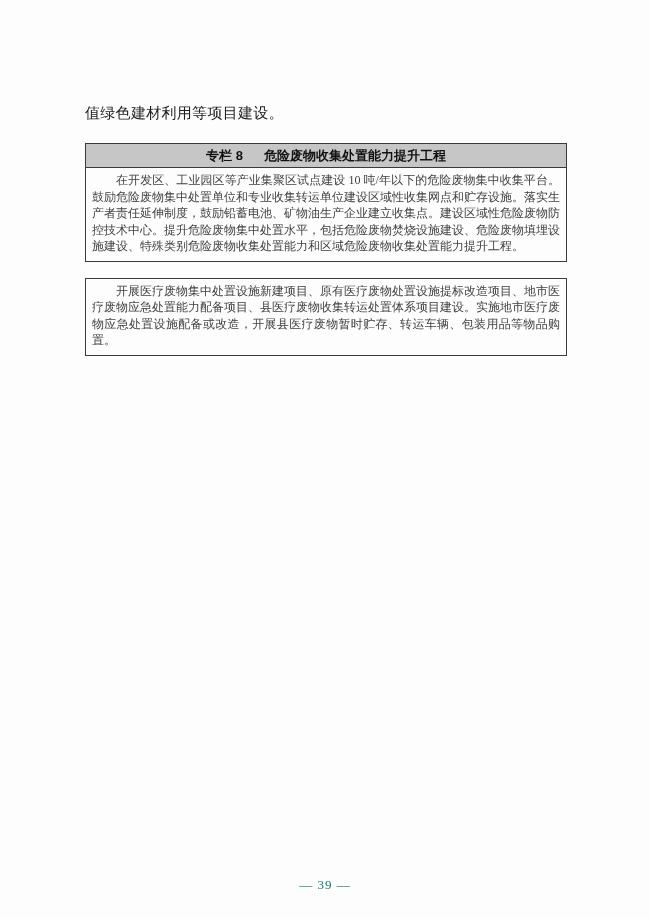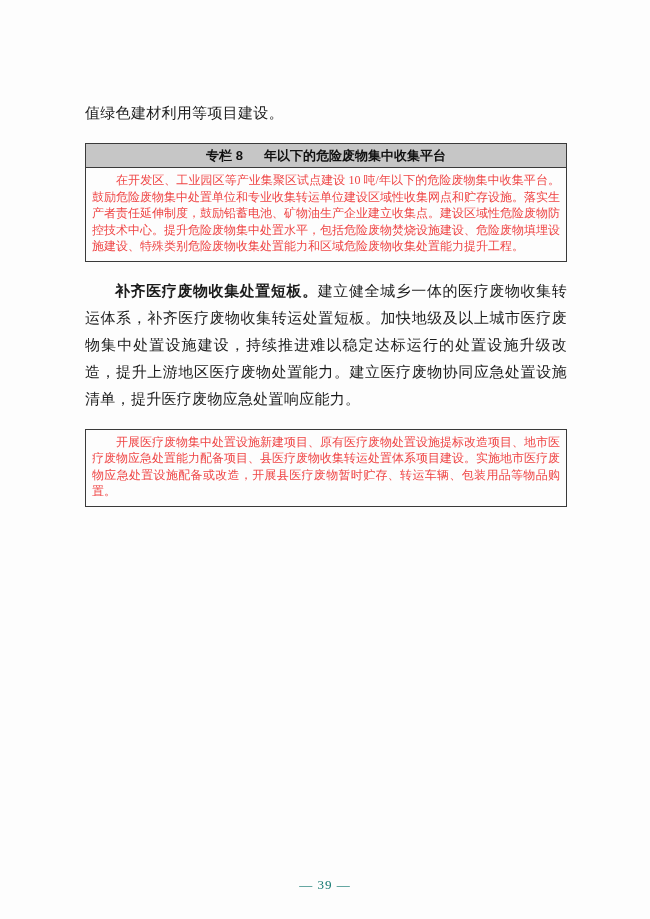--- a/index.html
+++ b/index.html
@@ -43,21 +43,21 @@
     line-height: 23px;
     color: #111;
   }
   .column-box .box-header .box-label { margin-right: 21px; }
   .column-box .box-body {
     padding: 4px 6px 6px 6px;
     font-size: 12px;
     line-height: 16.5px;
     text-align: justify;
     text-indent: 2em;
-    color: #ef4444;
+    color: #404040;
   }
   .page-number {
     position: absolute;
     left: 0;
     right: 0;
     bottom: 26px;
     text-align: center;
     font-size: 13px;
     letter-spacing: 1px;
     color: #0f766e;
@@ -69,28 +69,25 @@
 <div class="page">
   <div class="text-col">
 
     <p class="body-para">
       <span>值绿色建材利用等项目建设。</span>
     </p>
 
 
     <div class="column-box">
       <div class="box-header">
-        <span class="box-label">专栏 8</span><span>年以下的危险废物集中收集平台</span>
+        <span class="box-label">专栏 8</span><span>危险废物收集处置能力提升工程</span>
       </div>
       <div class="box-body">在开发区、工业园区等产业集聚区试点建设 10 吨/年以下的危险废物集中收集平台。鼓励危险废物集中处置单位和专业收集转运单位建设区域性收集网点和贮存设施。落实生产者责任延伸制度，鼓励铅蓄电池、矿物油生产企业建立收集点。建设区域性危险废物防控技术中心。提升危险废物集中处置水平，包括危险废物焚烧设施建设、危险废物填埋设施建设、特殊类别危险废物收集处置能力和区域危险废物收集处置能力提升工程。</div>
     </div>
 
-    <p class="body-para indent">
-      <span class="bold-lead">补齐医疗废物收集处置短板。</span><span>建立健全城乡一体的医疗废物收集转运体系，补齐医疗废物收集转运处置短板。加快地级及以上城市医疗废物集中处置设施建设，持续推进难以稳定达标运行的处置设施升级改造，提升上游地区医疗废物处置能力。建立医疗废物协同应急处置设施清单，提升医疗废物应急处置响应能力。</span>
-    </p>
 
     <div class="column-box">
       <div class="box-body">开展医疗废物集中处置设施新建项目、原有医疗废物处置设施提标改造项目、地市医疗废物应急处置能力配备项目、县医疗废物收集转运处置体系项目建设。实施地市医疗废物应急处置设施配备或改造，开展县医疗废物暂时贮存、转运车辆、包装用品等物品购置。</div>
     </div>
 
   </div>
 
   <div class="page-number">— 39 —</div>
 </div>
 

